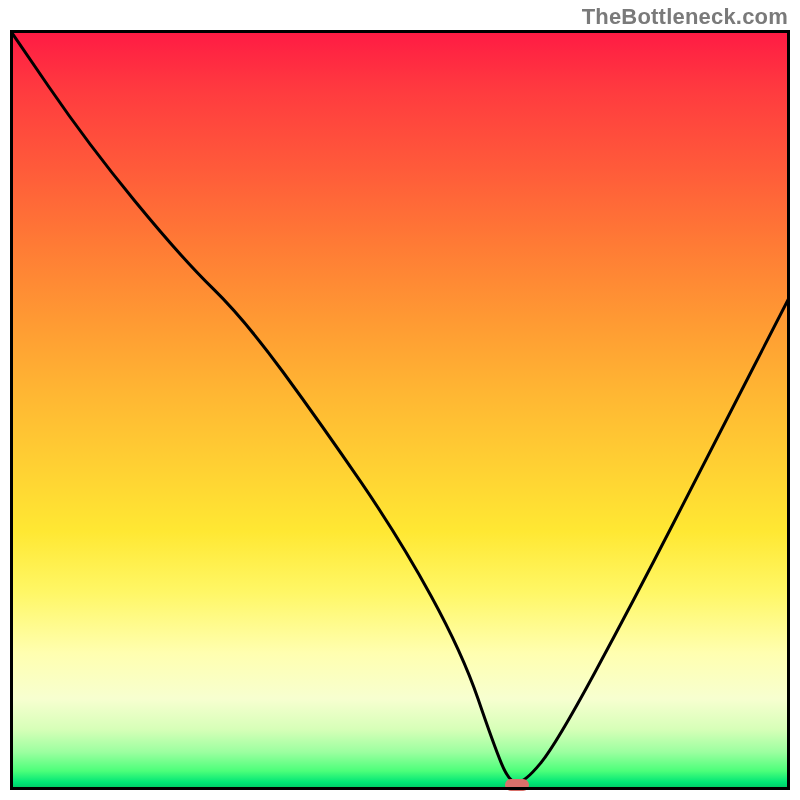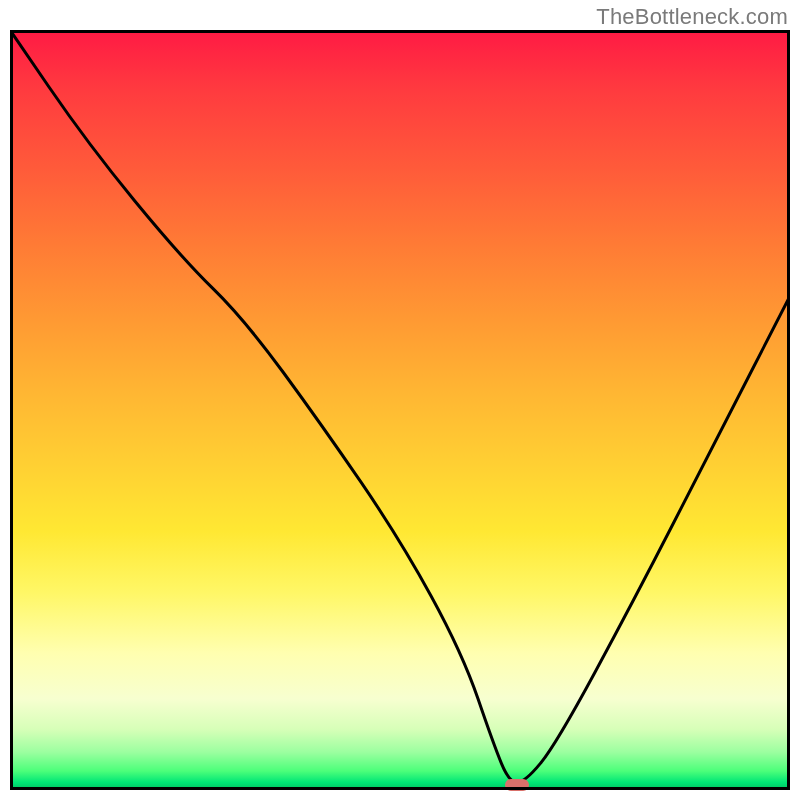--- a/index.html
+++ b/index.html
@@ -17,21 +17,21 @@
     top: 30px;
     width: 780px;
     height: 760px;
     box-sizing: border-box;
   }
   .watermark {
     position: absolute;
     top: 4px;
     right: 12px;
     font-size: 22px;
-    font-weight: 400;
+    font-weight: 700;
     color: #7a7a7a;
     letter-spacing: 0.2px;
   }
   .gradient {
     position: absolute;
     inset: 0;
     
     background: linear-gradient(
       to bottom,
       #ff1a44 0%,

